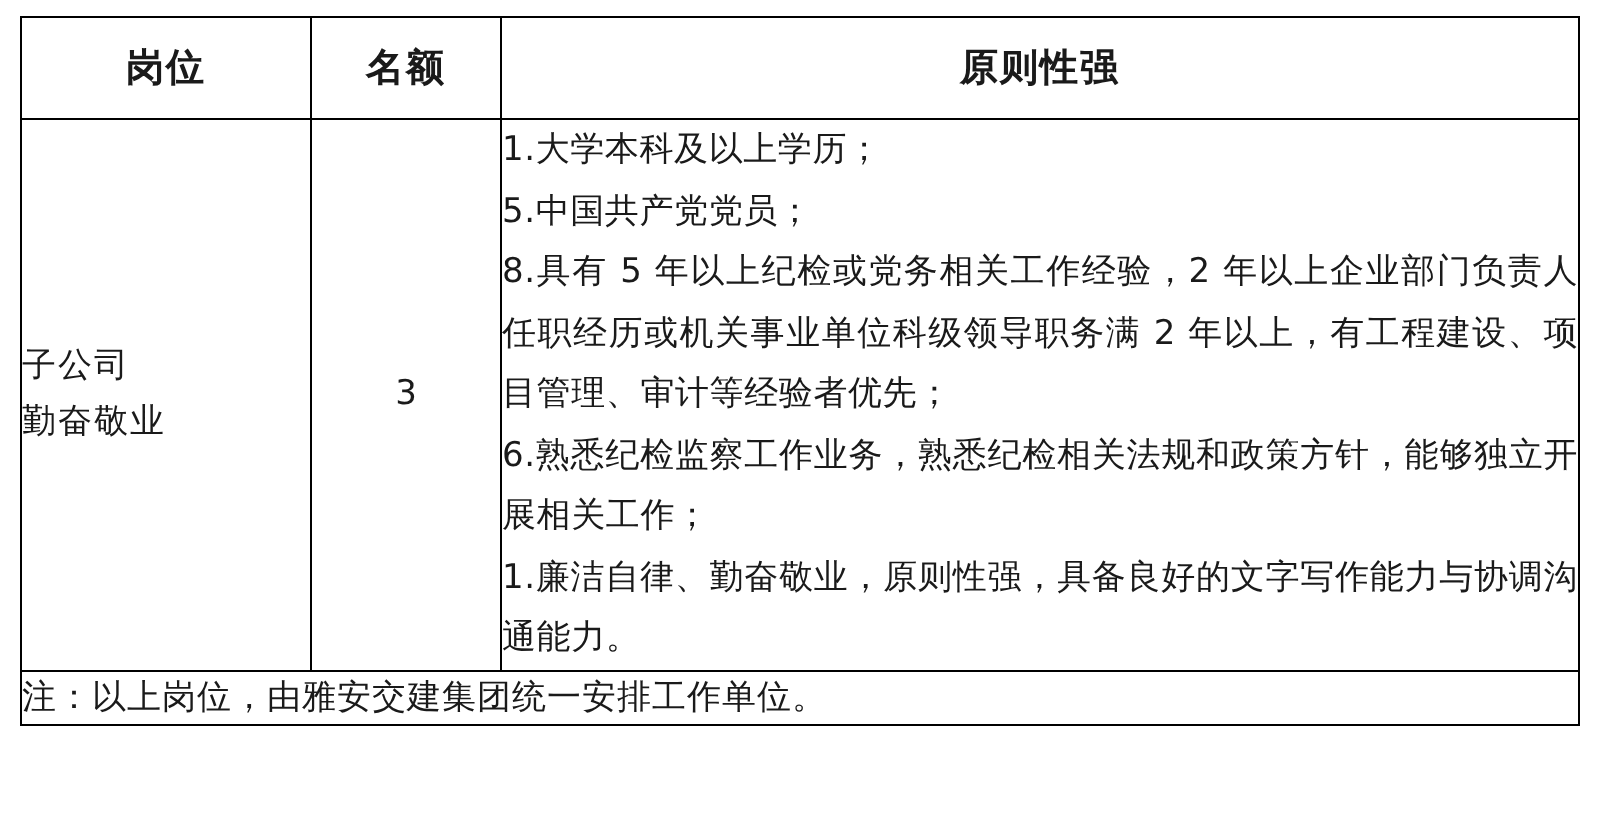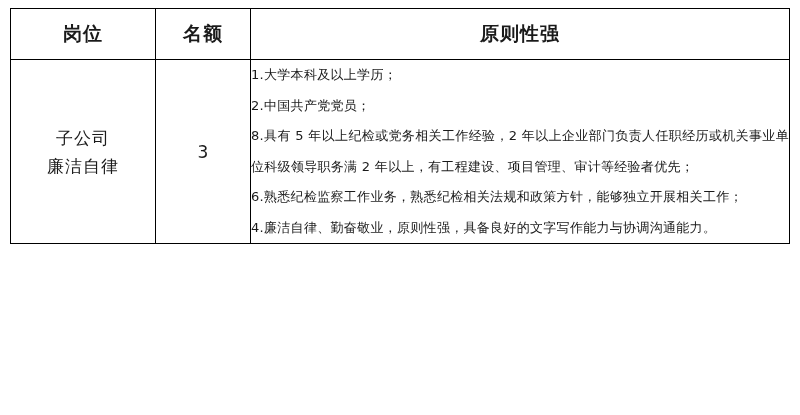--- a/index.html
+++ b/index.html
@@ -38,32 +38,31 @@
   .col-cond { width: auto; }
 
   thead th {
     height: 50px;
     text-align: center;
     font-weight: bold;
     font-size: 19px;
     letter-spacing: 1px;
   }
   td.cell-post {
-    text-align: center;
     font-size: 17px;
     line-height: 28px;
     letter-spacing: 1px;
   }
   td.cell-count {
     text-align: center;
     font-size: 17px;
   }
   td.cell-cond {
     padding: 10px 12px 12px 12px;
-    font-size: 13px;
+    font-size: 17px;
     line-height: 30.5px;
     text-align: justify;
     letter-spacing: 0.3px;
   }
   .cond-line {
     display: block;
     text-indent: 0;
   }
   td.note {
     padding: 12px 10px 12px 10px;
@@ -88,27 +87,30 @@
       <tr>
         <th>岗位</th>
         <th>名额</th>
         <th>原则性强</th>
       </tr>
     </thead>
     <tbody>
       <tr>
         <td class="cell-post">
           <span class="post-line">子公司</span>
-          <span class="post-line">廉洁自律</span>
+          <span class="post-line">勤奋敬业</span>
         </td>
         <td class="cell-count">3</td>
         <td class="cell-cond">
           <span class="cond-line">1.大学本科及以上学历；</span>
-          <span class="cond-line">2.中国共产党党员；</span>
+          <span class="cond-line">5.中国共产党党员；</span>
           <span class="cond-line">8.具有 5 年以上纪检或党务相关工作经验，2 年以上企业部门负责人任职经历或机关事业单位科级领导职务满 2 年以上，有工程建设、项目管理、审计等经验者优先；</span>
           <span class="cond-line">6.熟悉纪检监察工作业务，熟悉纪检相关法规和政策方针，能够独立开展相关工作；</span>
-          <span class="cond-line">4.廉洁自律、勤奋敬业，原则性强，具备良好的文字写作能力与协调沟通能力。</span>
+          <span class="cond-line">1.廉洁自律、勤奋敬业，原则性强，具备良好的文字写作能力与协调沟通能力。</span>
         </td>
+      </tr>
+      <tr>
+        <td class="note" colspan="3">注：以上岗位，由雅安交建集团统一安排工作单位。</td>
       </tr>
     </tbody>
   </table>
 
 </div>
 
 </body></html>

